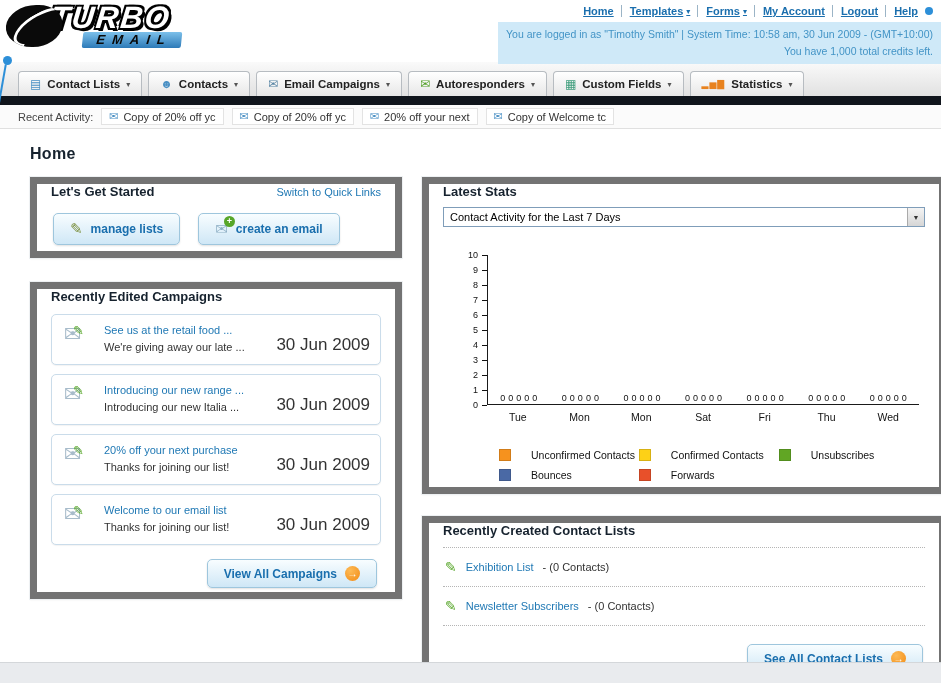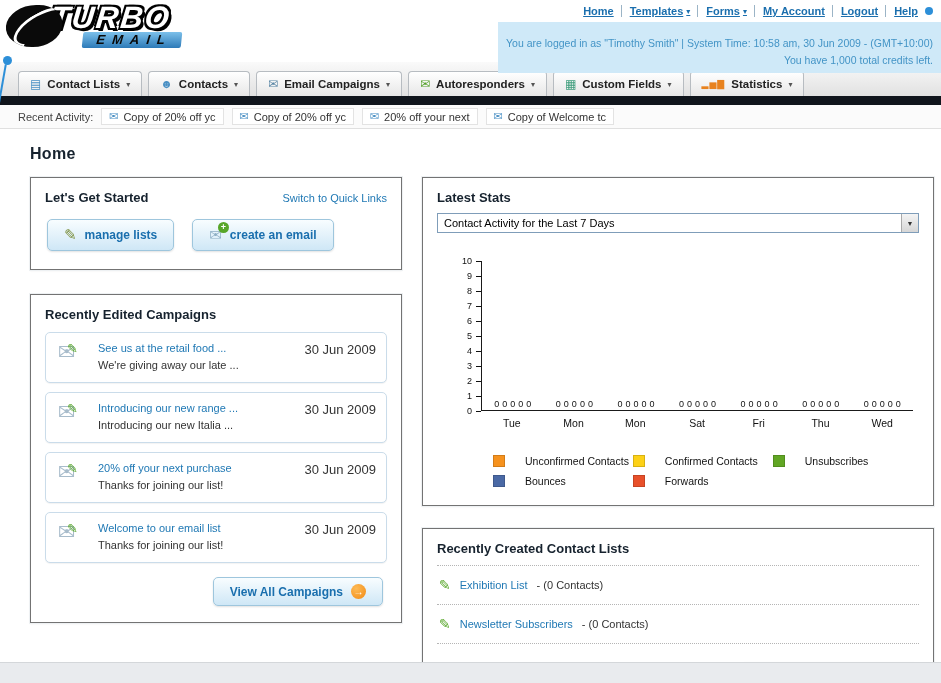--- a/index.html
+++ b/index.html
@@ -21,21 +21,21 @@
   .logo-email { display:inline-block; font-size:13px; font-weight:bold; font-style:italic; letter-spacing:7px; color:#0a0a0a;
     background:linear-gradient(#7cc0ea,#2d7ab8); padding:0 10px 1px 14px; margin:0 0 0 34px; border-radius:2px; }
   .swoosh-dot { position:absolute; left:3px; top:56px; width:9px; height:9px; border-radius:50%; background:#2d8fd8; z-index:6; }
   .swoosh-line { position:absolute; left:1px; top:64px; width:2px; height:44px; background:#2d8fd8; transform:rotate(10deg); z-index:6; }
   .top-right { position:absolute; top:5px; right:0; text-align:right; }
   .top-links { display:flex; justify-content:flex-end; align-items:center; gap:7px; padding-right:8px; font-size:11px; font-weight:bold; }
   .top-links a { color:#1b6fae; text-decoration:underline; cursor:pointer; display:inline-flex; align-items:center; gap:3px; }
   .top-links a + a { border-left:1px solid #9bb4c6; padding-left:8px; }
   .caret { font-size:8px; color:#1b6fae; text-decoration:none; }
   .blue-dot { width:8px; height:8px; border-radius:50%; background:#2d8fd8; display:inline-block; }
-  .info-box { display:inline-block; margin-top:5px; background:#cfe9f8; padding:13px 8px 4px; font-size:10.5px; color:#4394c6; line-height:1.6; text-align:right; }
+  .info-box { display:inline-block; margin-top:5px; background:#cfe9f8; padding:4px 8px 4px; font-size:10.5px; color:#4394c6; line-height:1.6; text-align:right; }
   
   .main-nav { height:34px; background:linear-gradient(#fafafa,#e1e1e1); display:flex; align-items:flex-end; padding-left:18px; }
   .nav-tab { display:flex; align-items:center; gap:6px; height:25px; padding:0 11px; margin-right:6px; cursor:pointer;
     background:linear-gradient(#ffffff,#e7e7e7); border:1px solid #b7bcc1; border-bottom:none; border-radius:4px 4px 0 0;
     font-size:11.5px; font-weight:bold; color:#222; }
   .nav-icon { font-size:12px; line-height:1; }
   .i-cl { color:#4a90c4; } .i-c { color:#4a90c4; } .i-ec { color:#5b87a6; }
   .i-ar { color:#58a32e; } .i-cf { color:#3f9e7d; } .i-st { color:#e8821e; font-size:9px; letter-spacing:1px; }
   .nav-caret { font-size:8px; color:#555; }
   .dark-bar { height:9px; background:#10151c; }
@@ -43,21 +43,21 @@
   .recent-bar { height:24px; background:#fbfbfb; border-bottom:1px solid #e0e0e0; display:flex; align-items:center; gap:8px; padding-left:18px; color:#333; }
   .ra-label { font-size:11px; color:#444; }
   .activity-item { display:inline-flex; align-items:center; gap:5px; border:1px solid #e3e3e3; background:#fff; padding:1px 7px; height:17px; cursor:pointer; }
   .activity-env { color:#4a90c4; font-size:11px; }
   
   .content { padding:10px 30px 0; }
   .page-title { font-size:16px; font-weight:bold; color:#16222e; margin:6px 0 14px; letter-spacing:0.3px; }
   .columns { display:flex; gap:20px; align-items:flex-start; }
   .left-col { width:372px; flex:none; display:flex; flex-direction:column; gap:24px; }
   .right-col { flex:1; display:flex; flex-direction:column; gap:22px; }
-  .panel { border:1px solid #737373; background:#fff; padding:12px 14px; box-shadow:0 0 0 1px #eef1f3, 0 1px 2px rgba(0,0,0,0.07); }
+  .panel { border:7px solid #737373; background:#fff; padding:0 14px; box-shadow:0 0 0 1px #eef1f3, 0 1px 2px rgba(0,0,0,0.07); }
   .panel-title { font-size:13px; font-weight:bold; color:#16222e; }
   .panel-head { display:flex; justify-content:space-between; align-items:center; }
   .link { color:#1f78b4; font-size:11px; cursor:pointer; }
   
   .btn { display:inline-flex; align-items:center; gap:8px; padding:6px 16px; cursor:pointer;
     background:linear-gradient(#f8fdff,#cfe7f6); border:1px solid #9ec6dd; border-radius:5px;
     font-family:inherit; font-size:12px; font-weight:bold; color:#1a6fae; box-shadow:0 1px 2px rgba(0,0,0,0.12); }
   .btn .pencil { color:#7b8f3e; font-size:15px; }
   .env { color:#8fb0c6; font-size:15px; line-height:1; }
   .env-plus { position:relative; display:inline-block; }
@@ -72,21 +72,21 @@
   .filter-tab { color:#1f78b4; cursor:pointer; }
   .filter-tab.active { background:#c3def2; padding:2px 8px; }
   .camp-list { margin-top:10px; }
   .camp-item { position:relative; border:1px solid #cadcea; border-radius:5px; padding:7px 10px 8px 12px; margin-bottom:9px;
     display:flex; gap:12px; background:#fff; box-shadow:0 1px 1px rgba(0,0,0,0.05); }
   .camp-icon { position:relative; width:28px; font-size:21px; color:#a8bccb; flex:none; }
   .camp-icon .p { position:absolute; left:9px; top:1px; font-size:13px; color:#57a629; }
   .camp-text { font-size:11px; line-height:1.55; }
   .camp-title { color:#1f78b4; cursor:pointer; display:block; }
   .camp-sub { color:#333; display:block; }
-  .camp-date { position:absolute; right:10px; top:9px; font-size:13px; color:#333; }
+  .camp-date { position:absolute; right:10px; top:20px; font-size:17px; color:#333; }
   .view-all-row { display:flex; justify-content:flex-end; margin:14px 4px 4px; }
   
   .select-box { margin-top:8px; border:1px solid #7f9db9; height:20px; display:flex; align-items:center; justify-content:space-between;
     padding-left:6px; background:#fff; font-size:11px; color:#000; cursor:pointer; }
   .select-arrow-btn { width:17px; height:18px; background:linear-gradient(#f4f4f4,#d6d6d6); border-left:1px solid #aaa;
     display:flex; align-items:center; justify-content:center; font-size:7px; color:#333; }
   .chart-wrap { margin:28px 6px 0 8px; position:relative; }
   .y-axis { position:absolute; left:0; top:0; width:36px; height:150px; }
   .ytick { position:absolute; right:9px; font-size:9px; color:#111; transform:translateY(-50%); }
   .ytick::after { content:""; position:absolute; right:-9px; top:50%; width:5px; height:1px; background:#111; }

